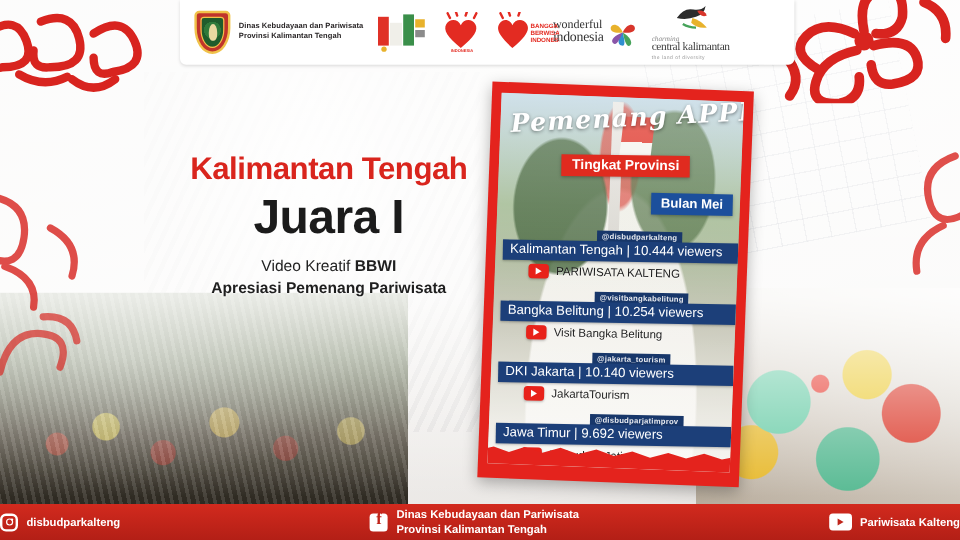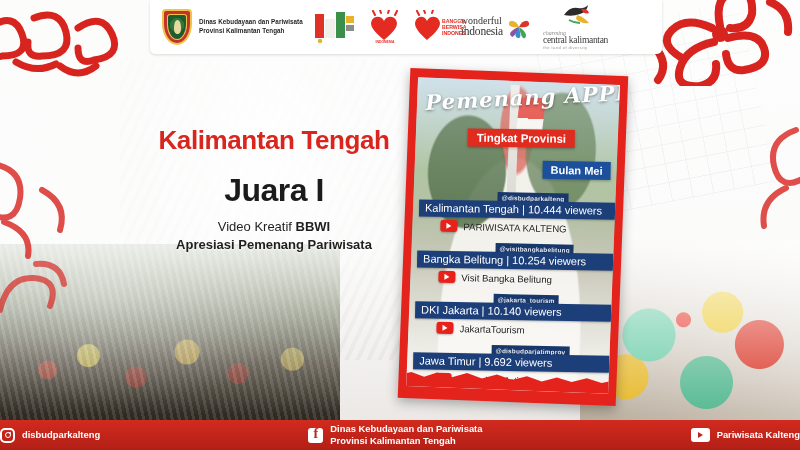--- a/index.html
+++ b/index.html
@@ -125,21 +125,21 @@
     display:inline-block;background:#d9251d;color:#fff;
     font-size:37px;font-weight:bold;line-height:1;
     padding:7px 20px 9px;letter-spacing:-.5px;
     box-shadow:0 2px 5px rgba(0,0,0,.22);
   }
   .kalteng-line{
     color:#d9251d;font-size:26px;font-weight:bold;margin-top:7px;
     letter-spacing:-.4px;text-shadow:0 1px 2px rgba(255,255,255,.9);
   }
   .juara{
-    color:#1b1b1b;font-size:32px;font-weight:bold;margin-top:16px;
+    color:#1b1b1b;font-size:40px;font-weight:bold;margin-top:3px;
     letter-spacing:-.5px;text-shadow:0 1px 2px rgba(255,255,255,.85);
   }
   .sub{
     margin-top:9px;color:#1f1f1f;font-size:13px;line-height:1.42;
     text-shadow:0 1px 2px rgba(255,255,255,.95);
   }
   .sub b{font-weight:bold;}
 
   
   .polaroid{

